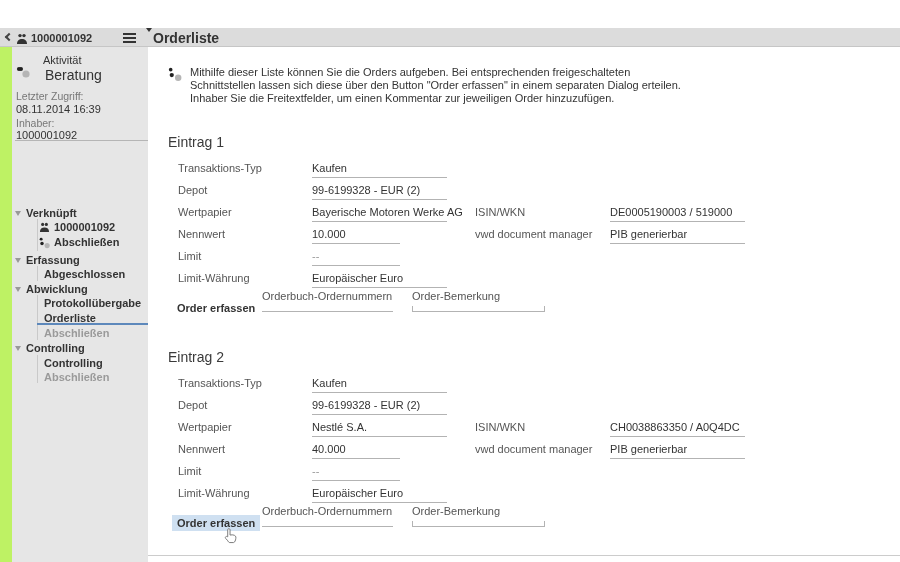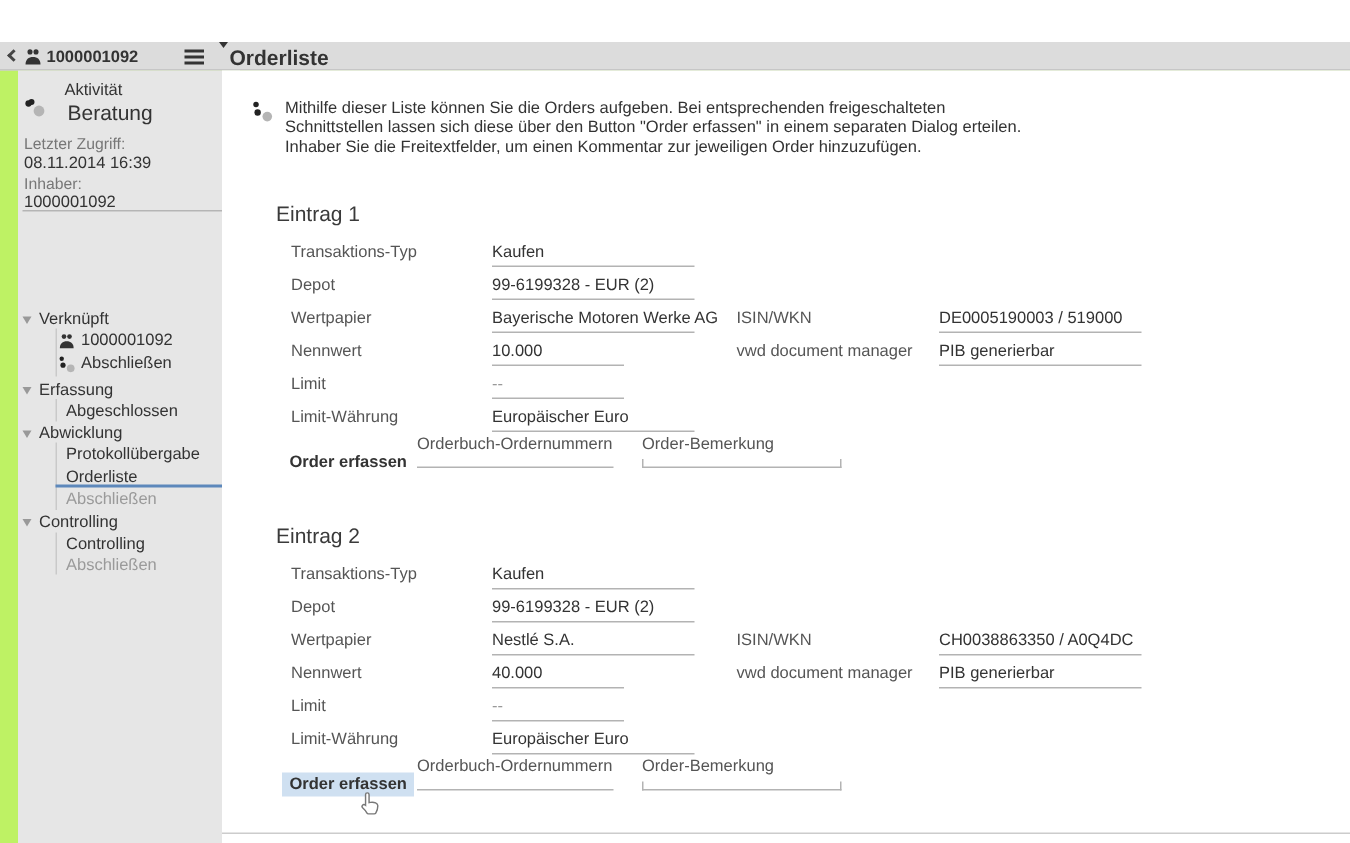--- a/index.html
+++ b/index.html
@@ -19,36 +19,36 @@
   .tri-up { width:0; height:0; border-left:3px solid transparent; border-right:3px solid transparent; border-bottom:4px solid #333; margin-bottom:2px; }
   .tri-dn { width:0; height:0; border-left:3px solid transparent; border-right:3px solid transparent; border-top:4px solid #333; }
   .page-title { position:absolute; left:153px; top:2px; font-size:14px; font-weight:600; color:#333; }
 
   
   .sidebar { position:absolute; left:12px; top:19px; width:148px; height:543px; background:#e6e6e6; }
   .sb-txt-s { position:absolute; font-size:10.5px; color:#777; }
   .sb-txt   { position:absolute; font-size:11px; color:#333; }
   .sb-rule  { position:absolute; left:3px; right:3px; height:0; border-top:1px solid #b5b5b5; }
 
-  .tree-row { position:absolute; left:0; width:148px; height:14px; font-size:11px; font-weight:400; color:#333; cursor:pointer; }
+  .tree-row { position:absolute; left:0; width:148px; height:14px; font-size:11px; font-weight:700; color:#333; cursor:pointer; }
   .tree-row .tri { position:absolute; left:3px; top:4px; width:0; height:0; border-left:3.5px solid transparent; border-right:3.5px solid transparent; border-top:5px solid #999; }
   .tree-row .lbl-sec { position:absolute; left:14px; top:0; }
   .tree-row .lbl-item { position:absolute; left:32px; top:0; }
   .tree-row .lbl-item-ico { position:absolute; left:42px; top:0; }
   .tree-row.disabled { color:#9a9a9a; }
   .tree-ico { position:absolute; left:27px; top:1px; }
   .guide { position:absolute; left:25px; width:1px; background:#c9c9c9; }
   .sel-underline { position:absolute; left:25px; width:123px; height:2px; background:#5d88bb; }
 
   
   .main { position:absolute; left:148px; top:19px; width:752px; height:543px; background:#fff; }
   .info-ico { position:absolute; left:20px; top:20px; }
   .info-line { position:absolute; left:42px; font-size:11px; color:#333; white-space:nowrap; }
 
-  .entry { position:absolute; left:16px; width:692px; height:215px; }
+  .entry { position:absolute; left:0; width:692px; height:215px; }
   .entry-title { position:absolute; left:20px; top:6px; font-size:14px; font-weight:500; color:#3a3a3a; }
   .flabel { position:absolute; left:30px; font-size:11px; color:#555; white-space:nowrap; }
   .flabel2 { position:absolute; left:327px; font-size:11px; color:#555; white-space:nowrap; }
   .fval { position:absolute; left:164px; width:135px; font-size:11px; color:#333; padding-bottom:3px; border-bottom:1px solid #b3b3b3; white-space:nowrap; min-height:15px; }
   .fval.short { width:88px; }
   .fval2 { position:absolute; left:462px; width:135px; font-size:11px; color:#333; padding-bottom:3px; border-bottom:1px solid #b3b3b3; white-space:nowrap; min-height:15px; }
   .muted { color:#999; }
   .sublabel { position:absolute; font-size:11px; color:#555; white-space:nowrap; }
   .order-btn { position:absolute; left:24px; top:172px; font-family:inherit; font-size:11px; font-weight:700; color:#333; background:transparent; border:none; padding:2px 5px; cursor:pointer; }
   .order-btn.hovered { background:#cfe0f1; }

